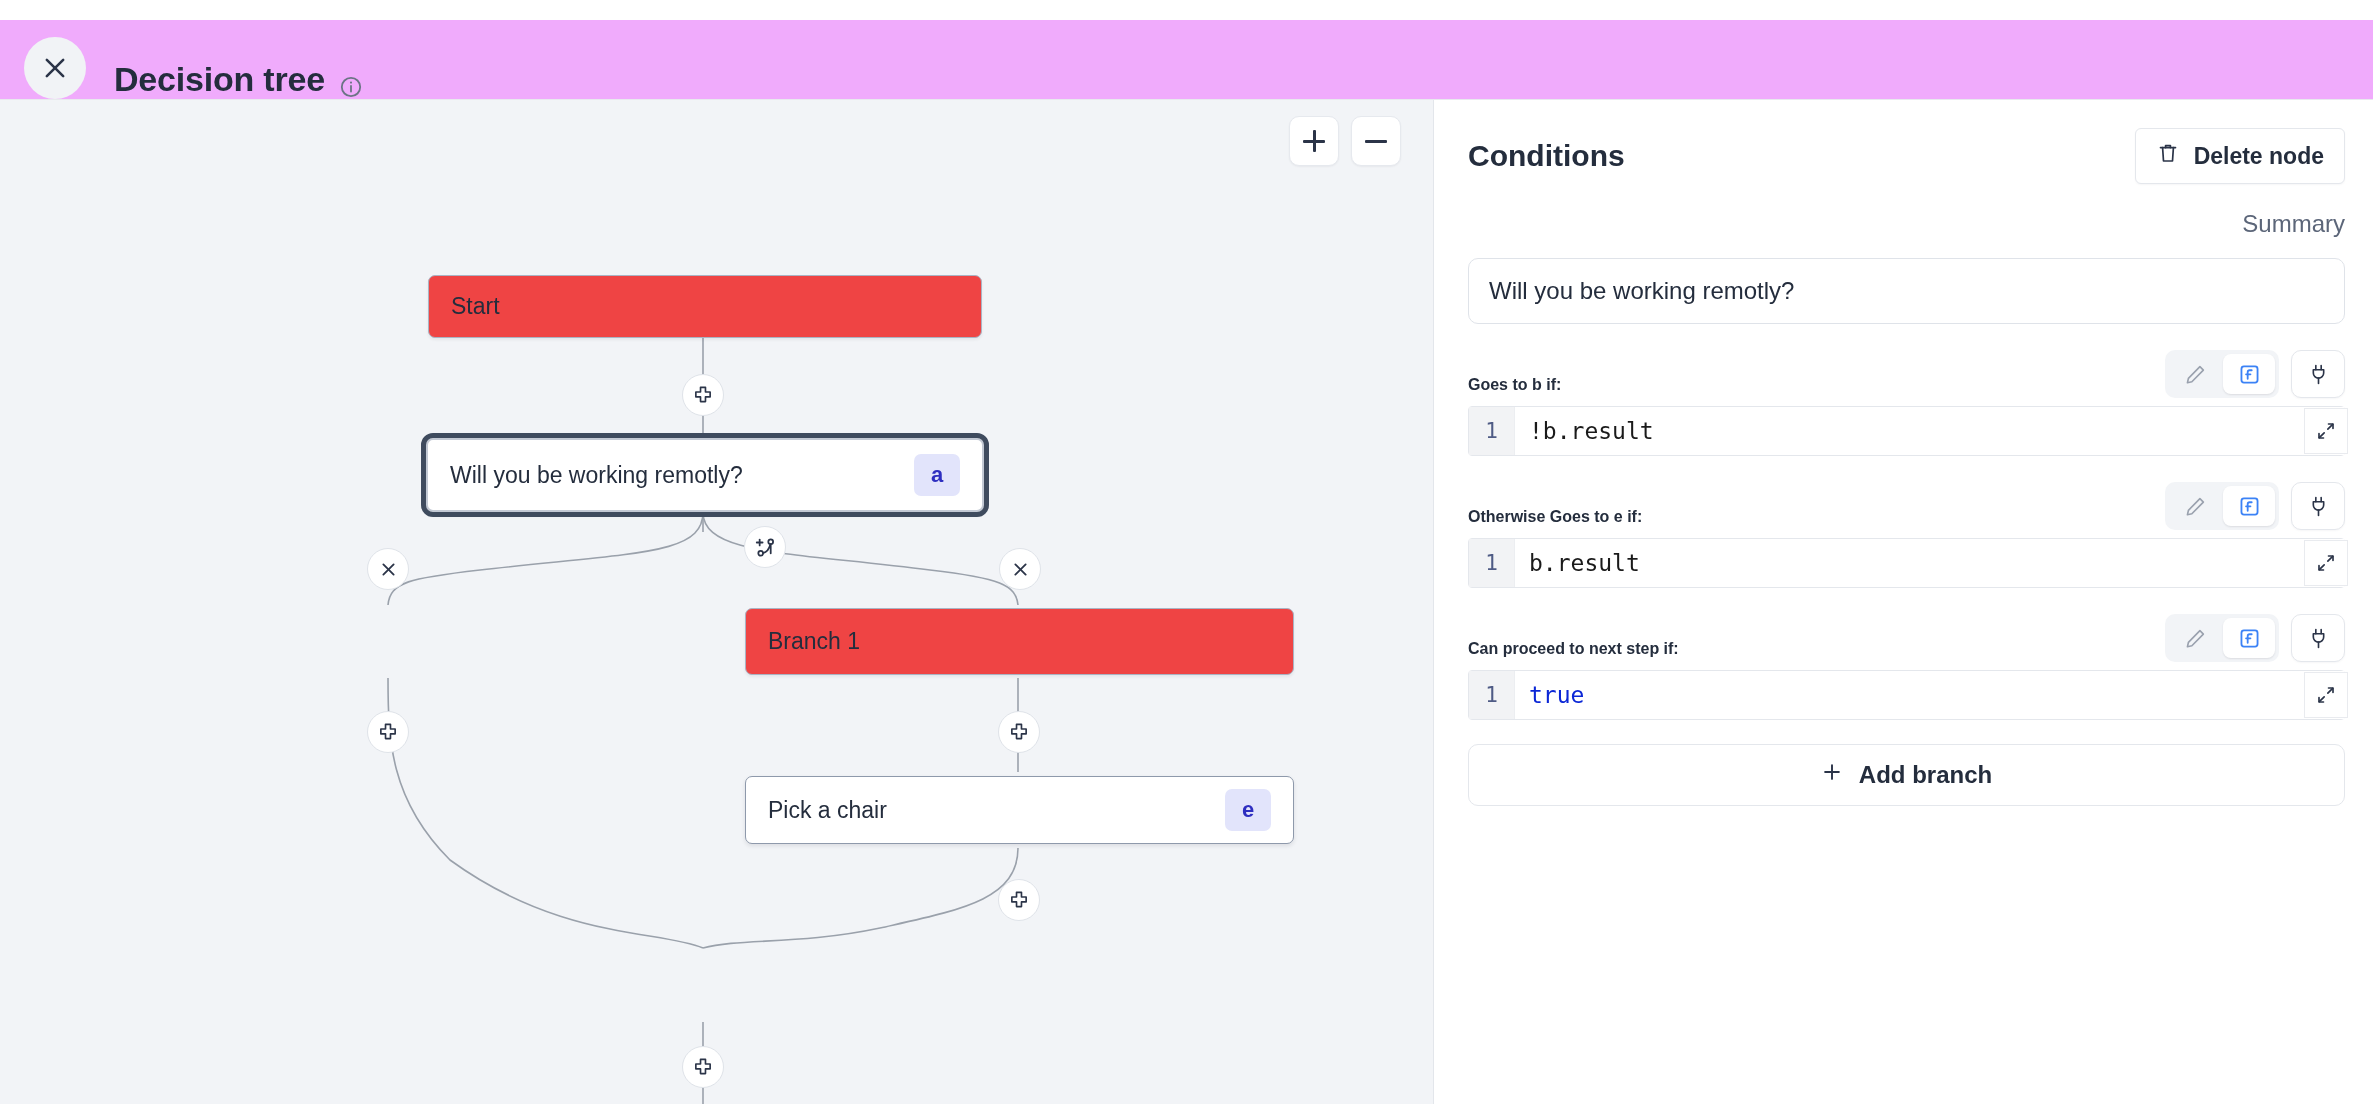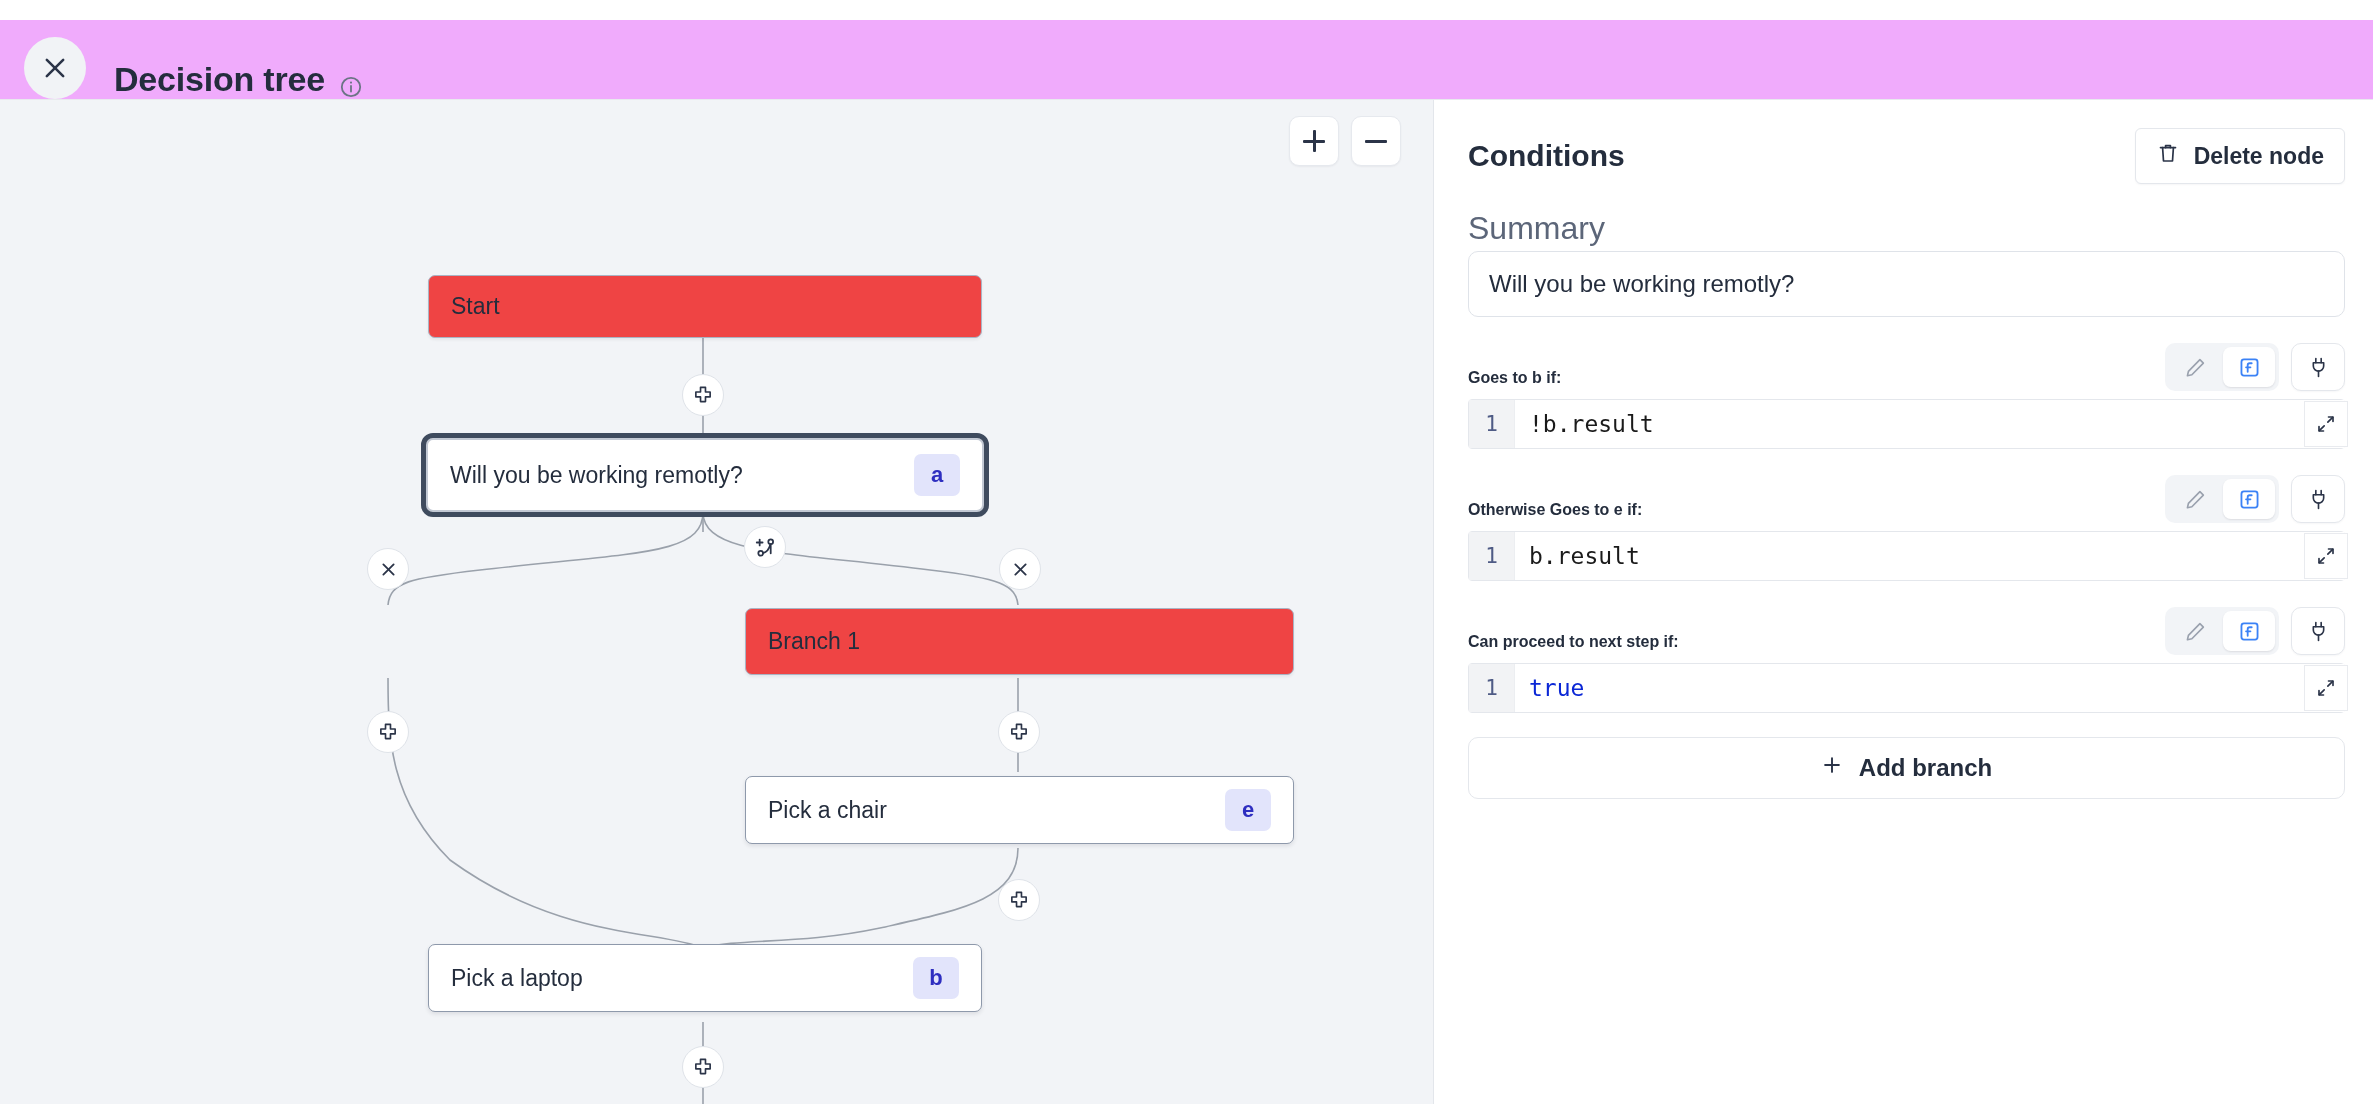--- a/index.html
+++ b/index.html
@@ -163,23 +163,24 @@
     height: 56px;
     padding: 0 20px;
     border: 1px solid #e4e7ec;
     border-radius: 6px;
     background: #ffffff;
     font-size: 23px; font-weight: bold; color: #242d3d;
     cursor: pointer;
     box-shadow: 0 1px 2px rgba(16,24,40,0.04);
   }
   .field-label {
-    font-size: 32px;
+    font-size: 24px;
     color: #5c6679;
-    margin-bottom: 4px;
+    margin-bottom: 20px;
+    text-align: right;
   }
   .summary-input {
     width: 100%;
     height: 66px;
     border: 1px solid #dfe3e9;
     border-radius: 10px;
     padding: 0 20px;
     font-size: 24px;
     color: #242d3d;
     font-family: "Liberation Sans", sans-serif;
@@ -391,24 +392,20 @@
       <span class="label">Pick a chair</span>
       <span class="badge">e</span>
     </div>
 
     <div class="handle" style="left:998px; top:779px;">
       <svg width="22" height="22" viewBox="0 0 24 24" fill="none" stroke="#2b3448" stroke-width="1.8" stroke-linejoin="round">
         <path d="M9.3,3.6 h5.4 v5.1 h5.1 v5.4 h-5.1 v5.1 h-5.4 v-5.1 h-5.1 v-5.4 h5.1 z"></path>
       </svg>
     </div>
 
-    <div class="node node-plain" style="left:428px; top:844px; width:554px; height:68px;">
-      <span class="label">Pick a laptop</span>
-      <span class="badge">b</span>
-    </div>
 
     <div class="handle" style="left:682px; top:946px;">
       <svg width="22" height="22" viewBox="0 0 24 24" fill="none" stroke="#2b3448" stroke-width="1.8" stroke-linejoin="round">
         <path d="M9.3,3.6 h5.4 v5.1 h5.1 v5.4 h-5.1 v5.1 h-5.4 v-5.1 h-5.1 v-5.4 h5.1 z"></path>
       </svg>
     </div>
 
     <div class="node node-terminal" style="left:428px; top:1014px; width:554px; height:63px;">
       
     </div>

